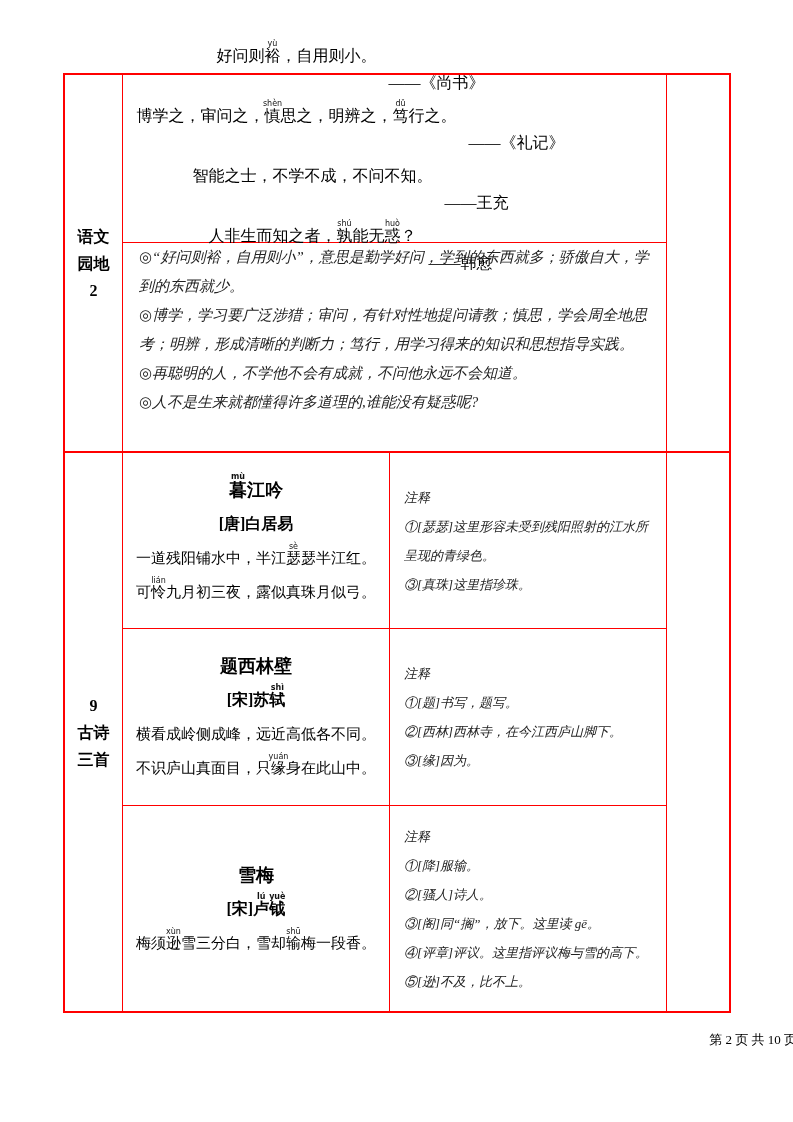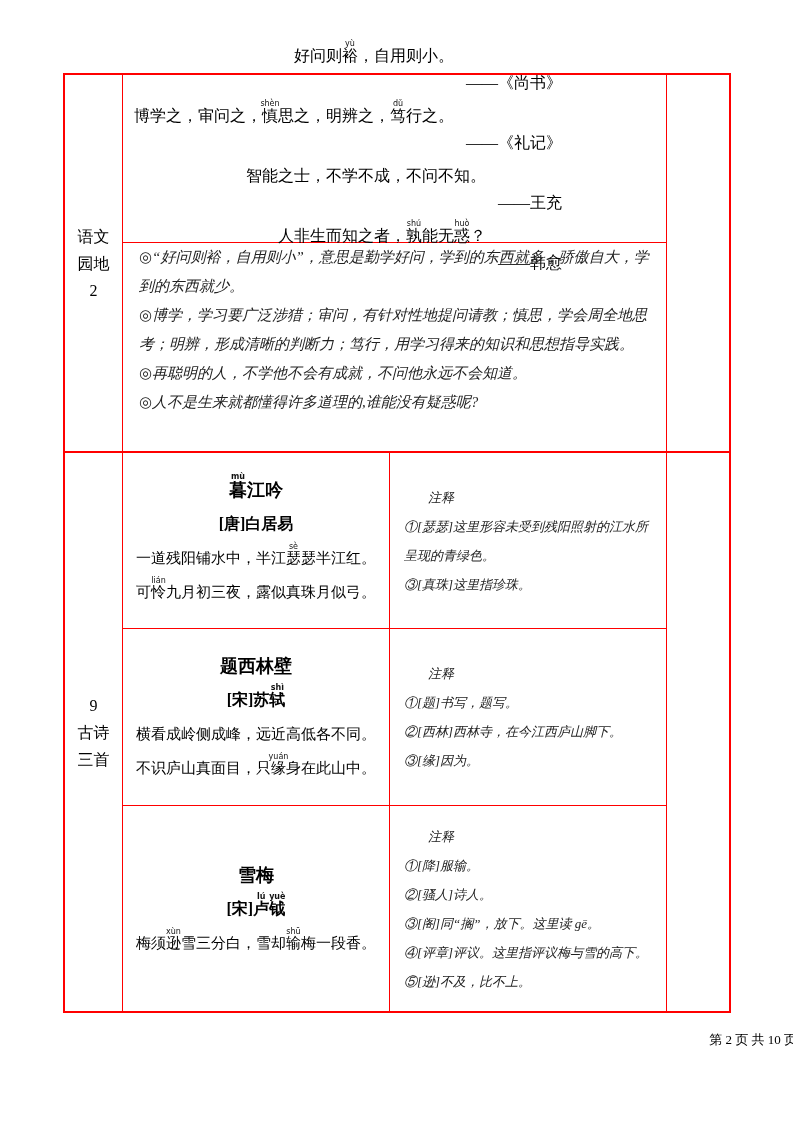--- a/index.html
+++ b/index.html
@@ -12,31 +12,31 @@
   .doc-table {
     position: absolute; left: 63px; top: 73px; width: 668px; height: 940px;
     border: 2px solid var(--red); display: flex; flex-direction: column;
   }
   .trow { display: flex; min-height: 0; }
   .trow-1 { height: 378px; border-bottom: 2px solid var(--red); }
   .trow-2 { flex: 1; }
   .label-cell {
     width: 58px; flex-shrink: 0; border-right: 1px solid var(--red);
     display: flex; flex-direction: column; justify-content: center; align-items: center;
-    font-weight: normal; font-size: 16px; line-height: 27px; text-align: center;
+    font-weight: bold; font-size: 16px; line-height: 27px; text-align: center;
   }
   .content-col { width: 544px; flex-shrink: 0; border-right: 1px solid var(--red); display: flex; flex-direction: column; }
   .empty-col { flex: 1; }
   
   .quotes-cell {
     height: 168px; border-bottom: 1px solid var(--red);
     display: flex; flex-direction: column; justify-content: center;
     padding: 0 16px; font-size: 16px;
   }
-  .quote-line { display: flex; justify-content: flex-end; line-height: 33px; padding-right: 88px; white-space: nowrap; }
+  .quote-line { display: flex; justify-content: center; line-height: 33px; padding-right: 88px; white-space: nowrap; }
   .quote-source { margin-left: 12px; margin-top: 27px; }
   
   .expl-cell {
     flex: 1; display: flex; flex-direction: column; 
     padding: 0 16px; font-size: 15px; font-style: italic; color: var(--kai);
   }
   .expl-para { line-height: 29px; margin: 0; }
   
   .poem-row { display: flex; border-bottom: 1px solid var(--red); min-height: 0; }
   .poem-row:nth-child(1) { height: 176px; }
@@ -47,21 +47,21 @@
     display: flex; flex-direction: column; justify-content: center; align-items: center;
     text-align: center;
   }
   .poem-title { font-size: 18px; font-weight: bold; line-height: 34px; }
   .poem-author { font-size: 16px; font-weight: bold; line-height: 34px; }
   .verse { font-size: 15px; line-height: 34px; white-space: nowrap; }
   .notes-cell {
     flex: 1; display: flex; flex-direction: column; justify-content: center;
     padding: 0 14px; font-size: 13px; font-style: italic; color: var(--kai);
   }
-  .notes-title { line-height: 29px; margin-left: 24px; }
+  .notes-title { line-height: 29px; }
   .note-item { line-height: 29px; }
   
   ruby { ruby-position: over; }
   rt { font-size: 8px; font-style: normal; color: #111; font-family: "DejaVu Sans", sans-serif; }
   
   .page-footer {
     position: absolute; top: 1031px; left: 4px; width: 100%;
     text-align: right; font-size: 13px; color: var(--ink);
   }
 </style>

